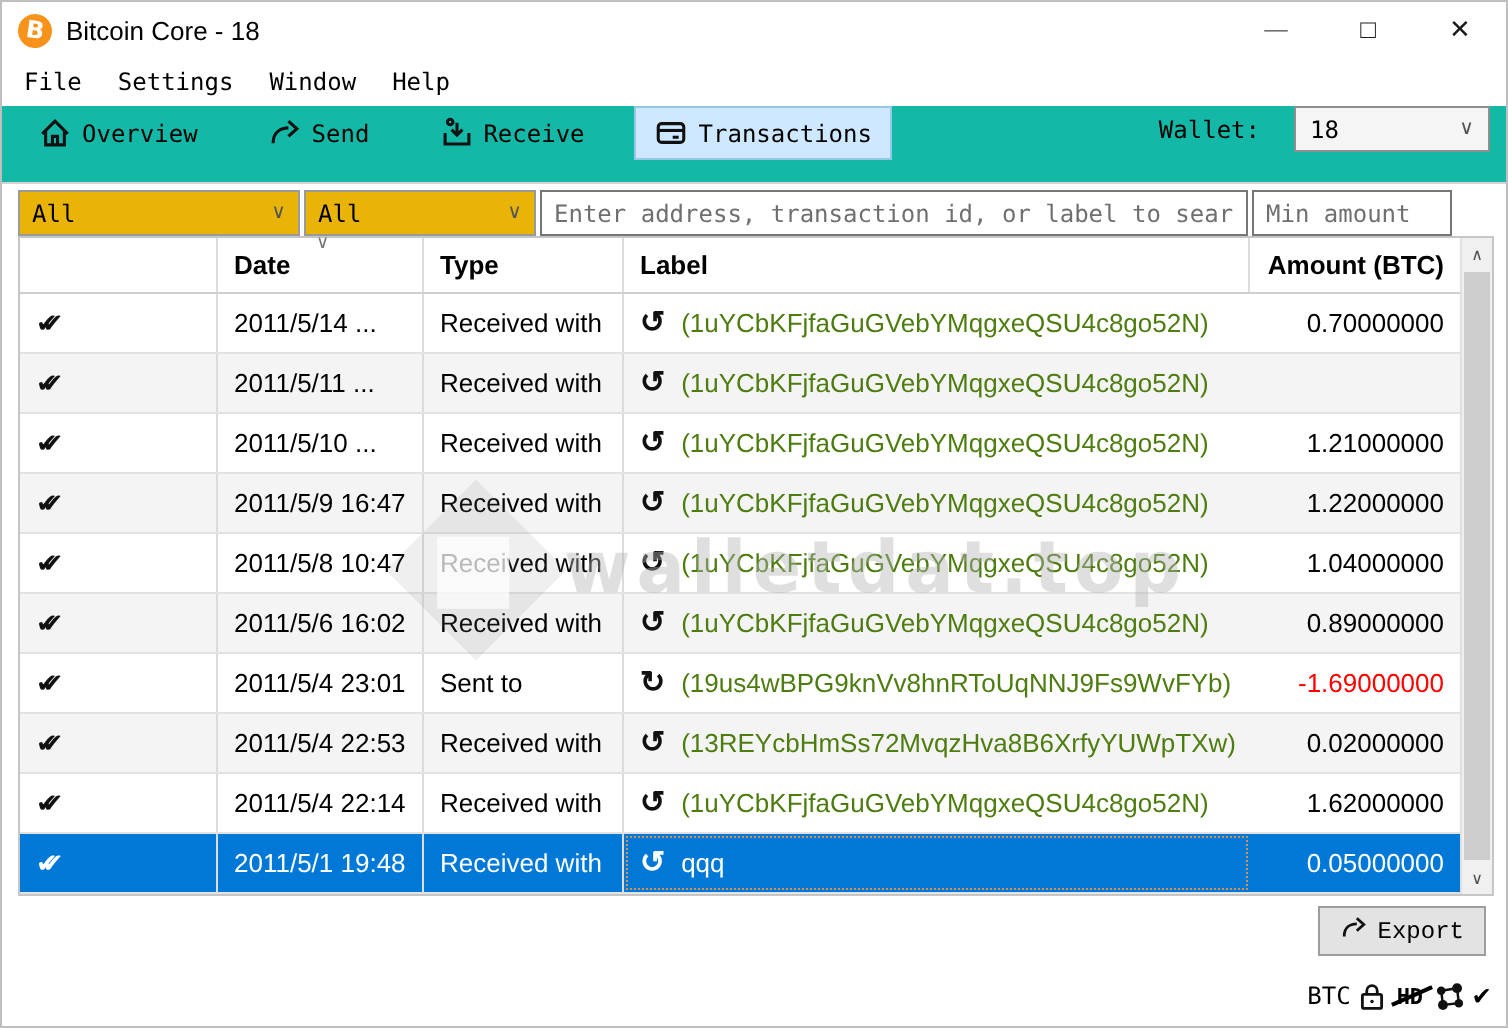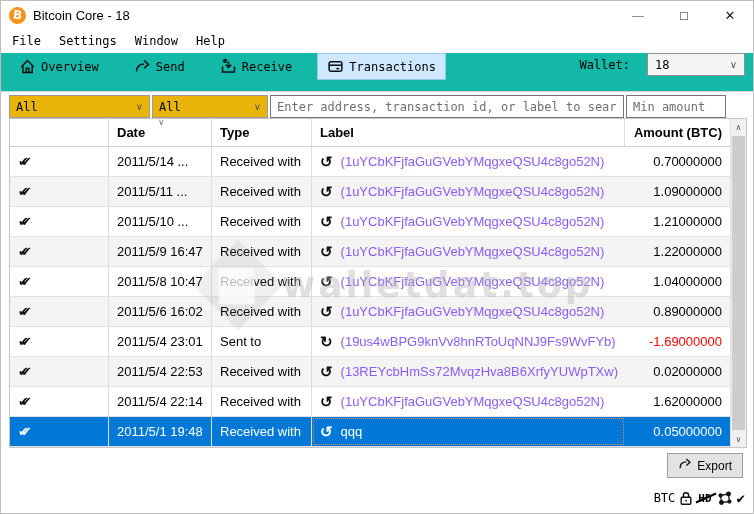--- a/index.html
+++ b/index.html
@@ -63,21 +63,21 @@
   .c-label  { width:313px; gap:8px; }
   .c-amount { width:105px; justify-content:flex-end; border-right:none; }
   .sort-ind { position:absolute; left:148px; top:-2px; font-size:9px; color:#777;
     font-family:"DejaVu Sans", sans-serif; font-weight:normal; }
   .tbody { position:relative; }
   .trow { display:flex; height:30px; border-bottom:1px solid #e2e2e2; width:720px; background:#fff; }
   .trow:nth-child(even) { background:#f4f4f4; }
   .trow .c-label { border-right:none; }
   .check { font-size:13px; letter-spacing:-8px; width:20px; overflow:visible; color:#111; }
   .txicon { font-size:15px; font-weight:bold; color:#111; line-height:1; }
-  .addr { color:#8b5cf6; }
+  .addr { color:#4d7c0f; }
   .amt.neg { color:#ff0000; }
   .trow.selected { background:#0078d7; color:#fff; }
   .trow.selected .check, .trow.selected .txicon, .trow.selected .addr, .trow.selected .amt { color:#fff; }
   .trow.selected .c-label { outline:1px dotted #d6954f; outline-offset:-2px; }
 
   
   .vscroll { position:absolute; right:0; top:0; bottom:0; width:16px; background:#f0f0f0;
     border-left:1px solid #e0e0e0; }
   .scroll-btn { height:16px; display:flex; align-items:center; justify-content:center;
     font-size:8px; color:#505050; font-family:"DejaVu Sans", sans-serif; }
@@ -90,21 +90,21 @@
   .wm-diamond { position:absolute; left:0; top:2px; width:64px; height:64px;
     background:rgba(130,130,130,0.13); transform:rotate(45deg); }
   .wm-diamond-inner { position:absolute; left:14px; top:16px; width:36px; height:36px;
     background:rgba(255,255,255,0.7); transform:rotate(45deg); }
   .wm-text { position:absolute; left:76px; top:13px; font:bold 36px "DejaVu Sans", sans-serif;
     color:rgba(178,178,178,0.42); letter-spacing:3px; }
 
   
   .export-btn { position:absolute; right:10px; top:452px; height:25px; padding:0 10px;
     background:#e3e3e3; border:1px solid #9d9d9d; display:flex; align-items:center; gap:5px;
-    font-family:Liberation Sans, sans-serif; font-size:12px; }
+    font-family:Liberation Mono, monospace; font-size:12px; }
   .statusbar { position:absolute; right:8px; bottom:7px; display:flex; align-items:center; gap:4px;
     font-family:"DejaVu Sans Mono", monospace; font-size:12px;padding-left:28px; }
   .sb-icon { display:flex; align-items:center; }
   .hd-badge { position:relative; font:bold 11px "DejaVu Sans Mono", monospace; padding:0 1px; }
   .hd-badge::after { content:""; position:absolute; left:-2px; top:5px; width:22px;
     border-top:2px solid #000; transform:rotate(-24deg); }
   .check-glyph { font-size:14px; }
 </style>
 </head>
 <body>
@@ -218,23 +218,20 @@
 
       <div class="trow">
         <div class="cell c-status">
             <span class="check">✔✔</span>
           </div>
         <div class="cell c-date">2011/5/11 ...</div>
         <div class="cell c-type">Received with</div>
         <div class="cell c-label">
             <span class="txicon">↺</span>
             <span class="addr">(1uYCbKFjfaGuGVebYMqgxeQSU4c8go52N)</span>
-          </div>
-        <div class="cell c-amount">
-            <span class="amt">1.09000000</span>
           </div>
       </div>
 
       <div class="trow">
         <div class="cell c-status">
             <span class="check">✔✔</span>
           </div>
         <div class="cell c-date">2011/5/10 ...</div>
         <div class="cell c-type">Received with</div>
         <div class="cell c-label">

